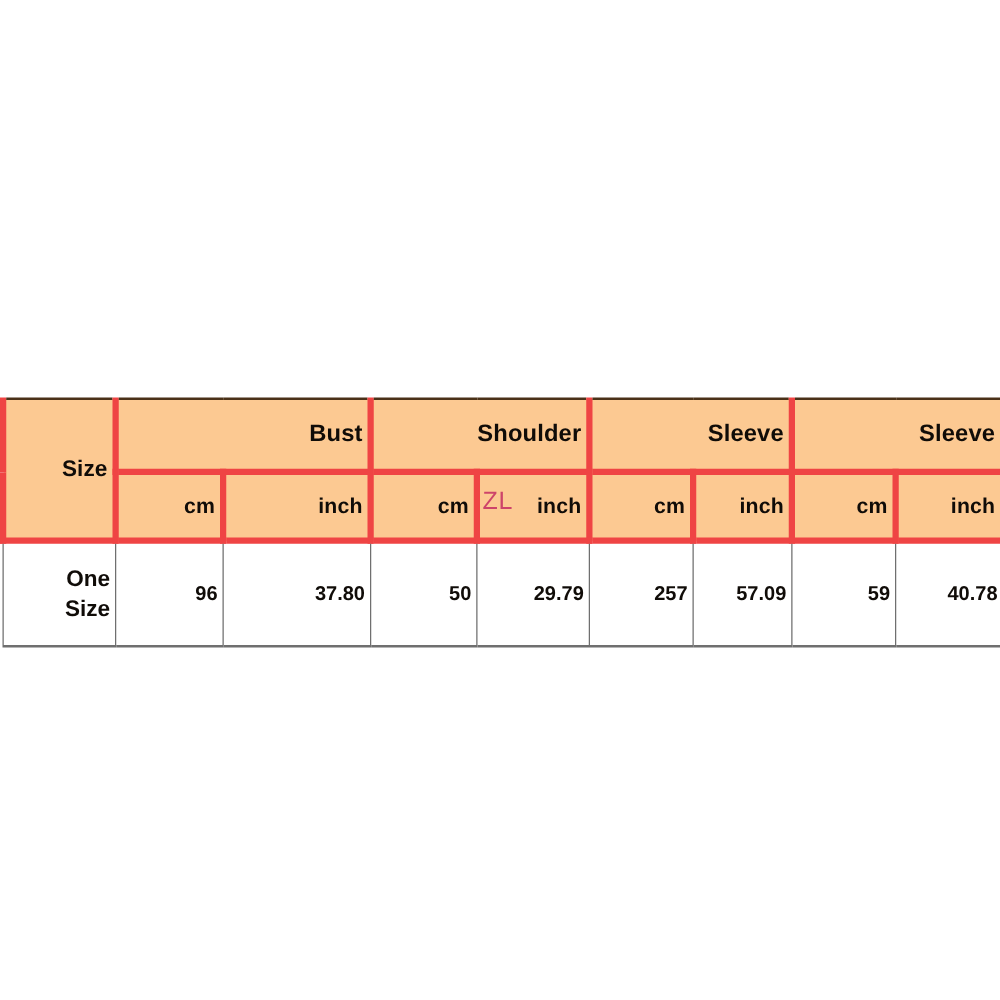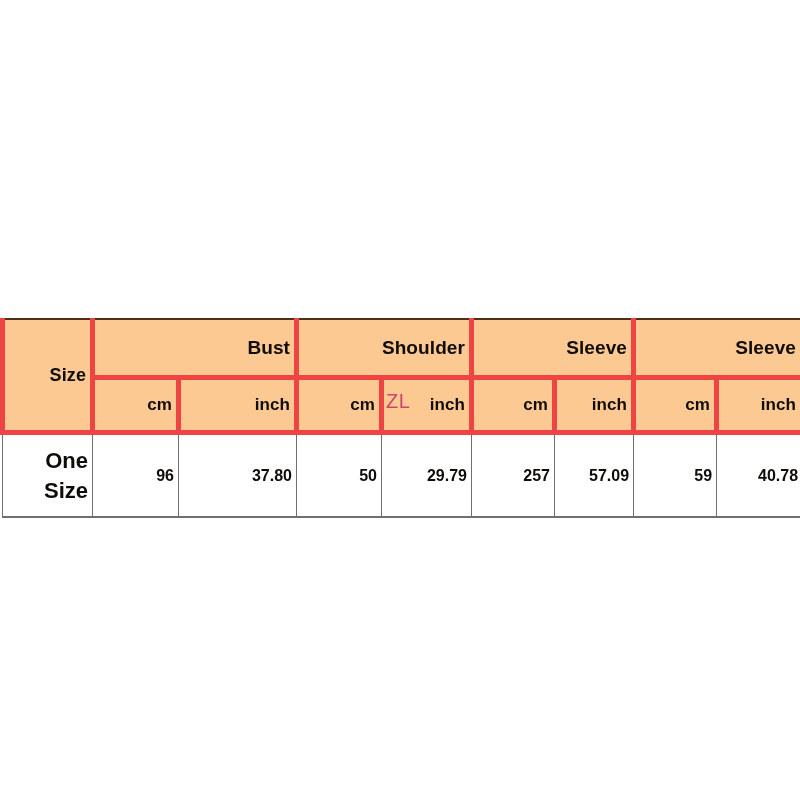--- a/index.html
+++ b/index.html
@@ -51,21 +51,21 @@
   .hd-size  { font-size: 18px; }
 
   
   .bd {
     background: #ffffff;
     border: 1px solid #6f6f6f;
     height: 73px;
     font-size: 16px;
   }
   .bd-size {
-    font-size: 22px;
+    font-size: 18px;
     line-height: 1.32;
   }
 
   
   .hd.edge-top { border-top: 2px solid #4a3118; }
   .bd.edge-bottom { border-bottom: 2px solid #6f6f6f; }
 
   
   .col-size  { width: 90px; }
   .col-a     { width: 86px; }

